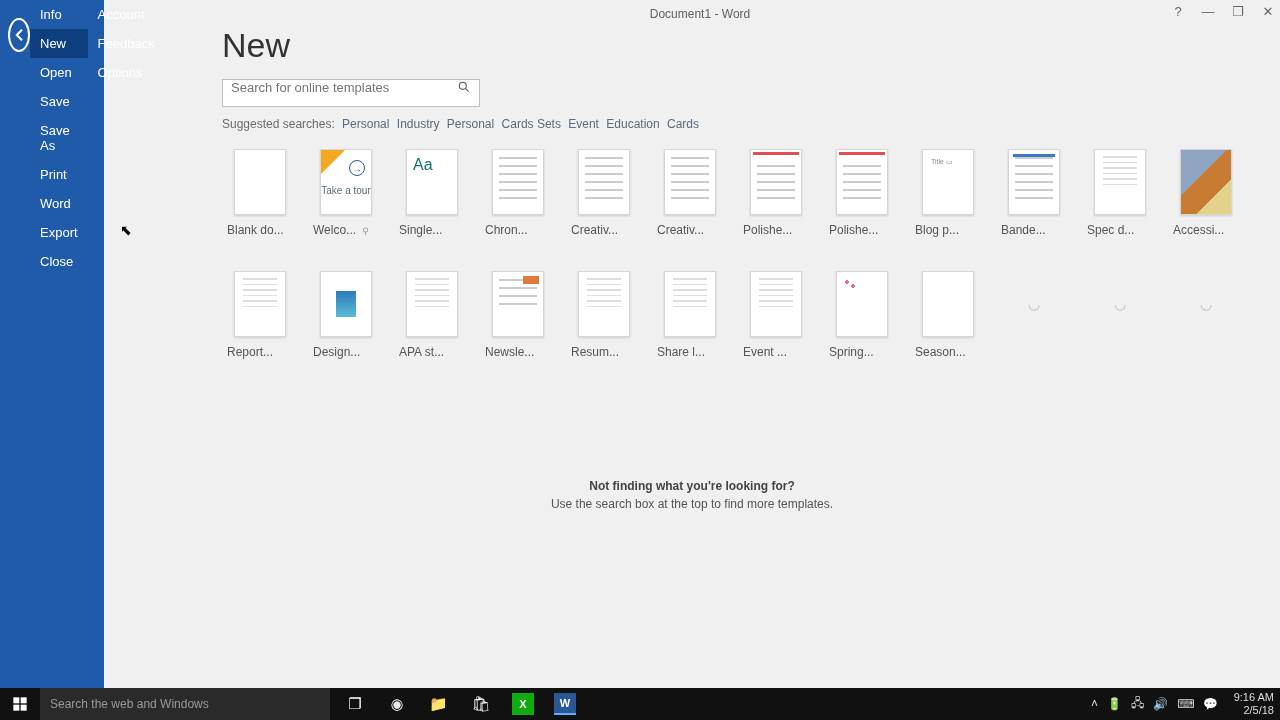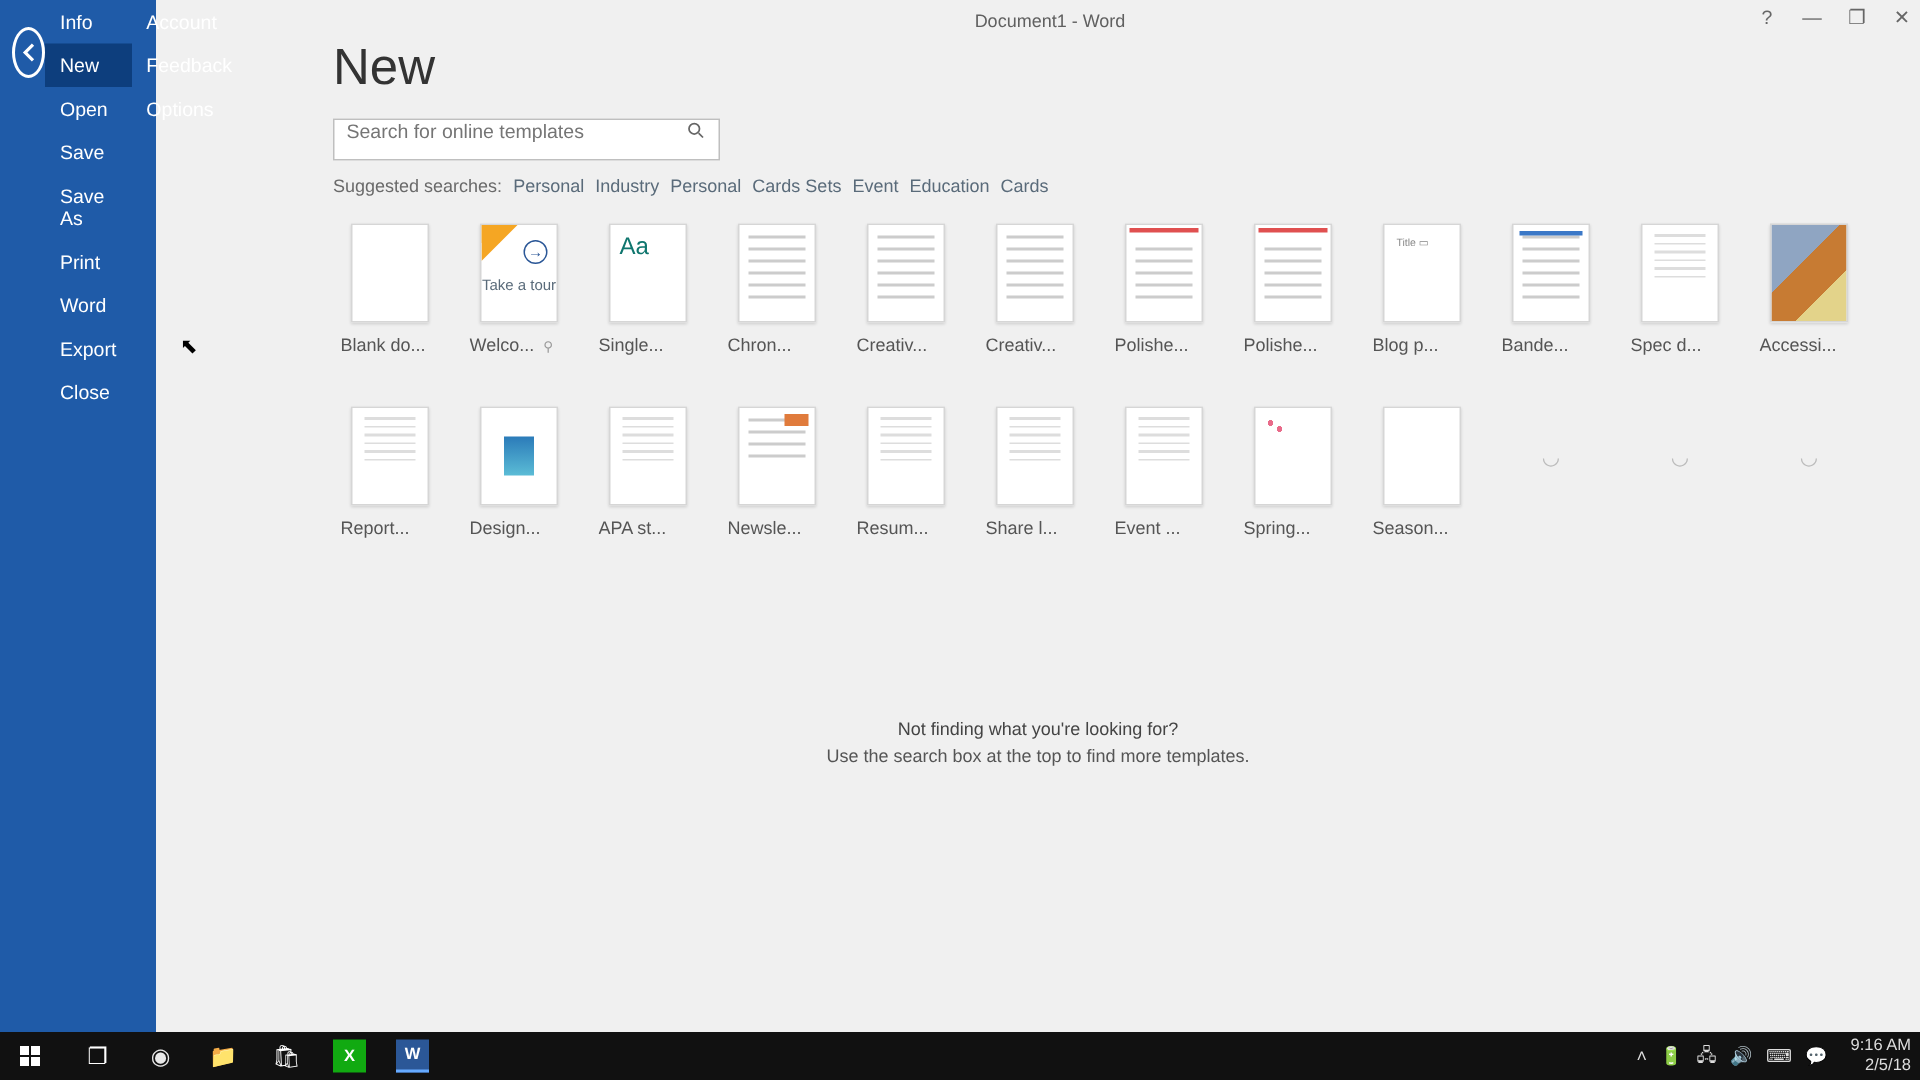--- a/index.html
+++ b/index.html
@@ -28,21 +28,21 @@
 
 .suggested { margin:10px 0 18px 118px; font-size:12px; color:#6a6a6a; }
 .suggested a { color:#5a6b7a; margin-left:4px; text-decoration:none; cursor:pointer; }
 
 .grid { margin-left:130px; display:flex; flex-wrap:wrap; gap:34px 34px; }
 .tile { width:52px; display:flex; flex-direction:column; align-items:center; cursor:pointer; }
 .thumb { width:52px; height:66px; background:#fff; border:1px solid #d6d6d6; box-shadow:0 1px 2px rgba(0,0,0,.15); display:flex; flex-direction:column; overflow:hidden; font-size:5px; position:relative; }
 .tile-label { font-size:12px; color:#555; margin-top:8px; width:62px; text-align:left; white-space:nowrap; overflow:hidden; text-overflow:ellipsis; margin-left:-4px; }
 
 .footer-msg { text-align:center; margin-top:120px; }
-.footer-msg .t1 { font-size:12px; font-weight:400; color:#444; }
+.footer-msg .t1 { font-size:12px; font-weight:700; color:#444; }
 .footer-msg .t2 { font-size:12px; color:#555; margin-top:4px; }
 
 
 .th-tour::before { content:""; position:absolute; top:0; left:0; border-width:12px; border-style:solid; border-color:#f5a623 transparent transparent #f5a623; }
 .th-tour { align-items:center; justify-content:center; color:#5a6b7a; font-size:10px; }
 .th-tour .circ { width:16px; height:16px; border:1.5px solid #2b5797; border-radius:50%; position:absolute; top:10px; right:6px; display:flex; align-items:center; justify-content:center; font-size:10px; color:#2b5797; }
 .th-single { padding:6px; color:#0f766e; font-size:16px; }
 .th-lines { padding:4px; }
 .th-lines i { display:block; height:2px; background:#ccc; margin:3px 2px; }
 .th-redtop::before { content:""; position:absolute; top:2px; left:2px; right:2px; height:6px; background:linear-gradient(#fff,#fff); border-top:3px solid #e05050; }
@@ -334,20 +334,23 @@
 
 <div class="taskbar">
   <div class="start-btn">
     <svg viewBox="0 0 24 24">
         <rect x="2" y="2" width="9" height="9"></rect>
         <rect x="13" y="2" width="9" height="9"></rect>
         <rect x="2" y="13" width="9" height="9"></rect>
         <rect x="13" y="13" width="9" height="9"></rect>
       </svg>
   </div>
+  <div class="tb-search">
+    <span>Search the web and Windows</span>
+  </div>
   <div class="tb-icons">
     <div class="ic">❐</div>
     <div class="ic" style="color:#e8e8e8">◉</div>
     <div class="ic">📁</div>
     <div class="ic">🛍</div>
     <div class="ic" style="background:#1a1;width:22px;height:22px;margin:5px 10px;font-size:11px;font-weight:bold">X</div>
     <div class="ic" style="background:#2b5797;width:22px;height:22px;margin:5px 10px;font-size:11px;font-weight:bold;border-bottom:2px solid #6af">W</div>
   </div>
   <div class="tb-tray">
     <span>˄</span>

